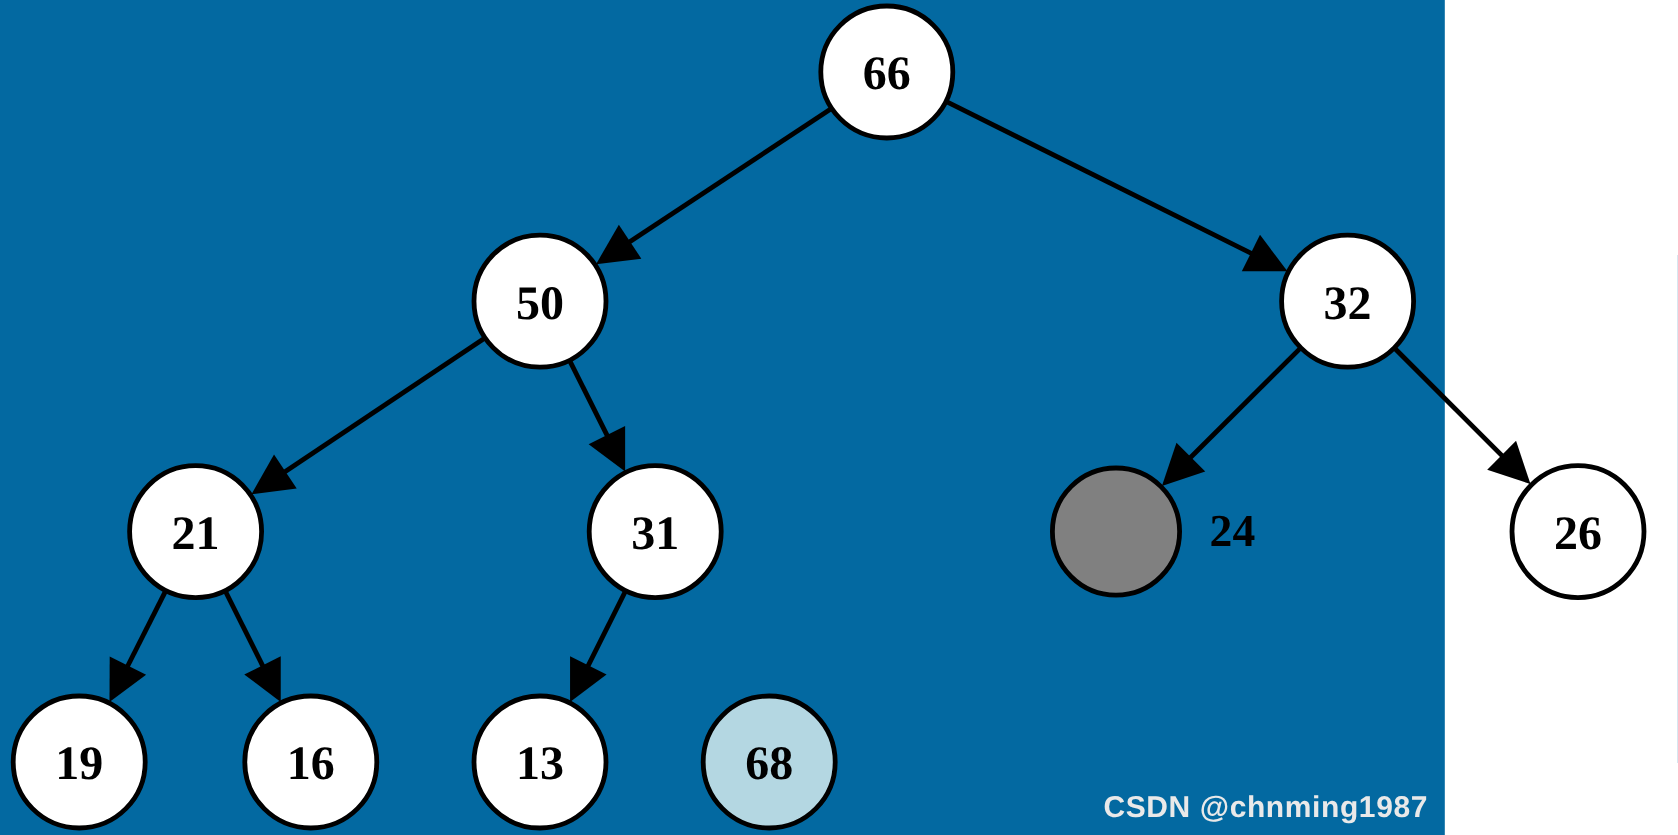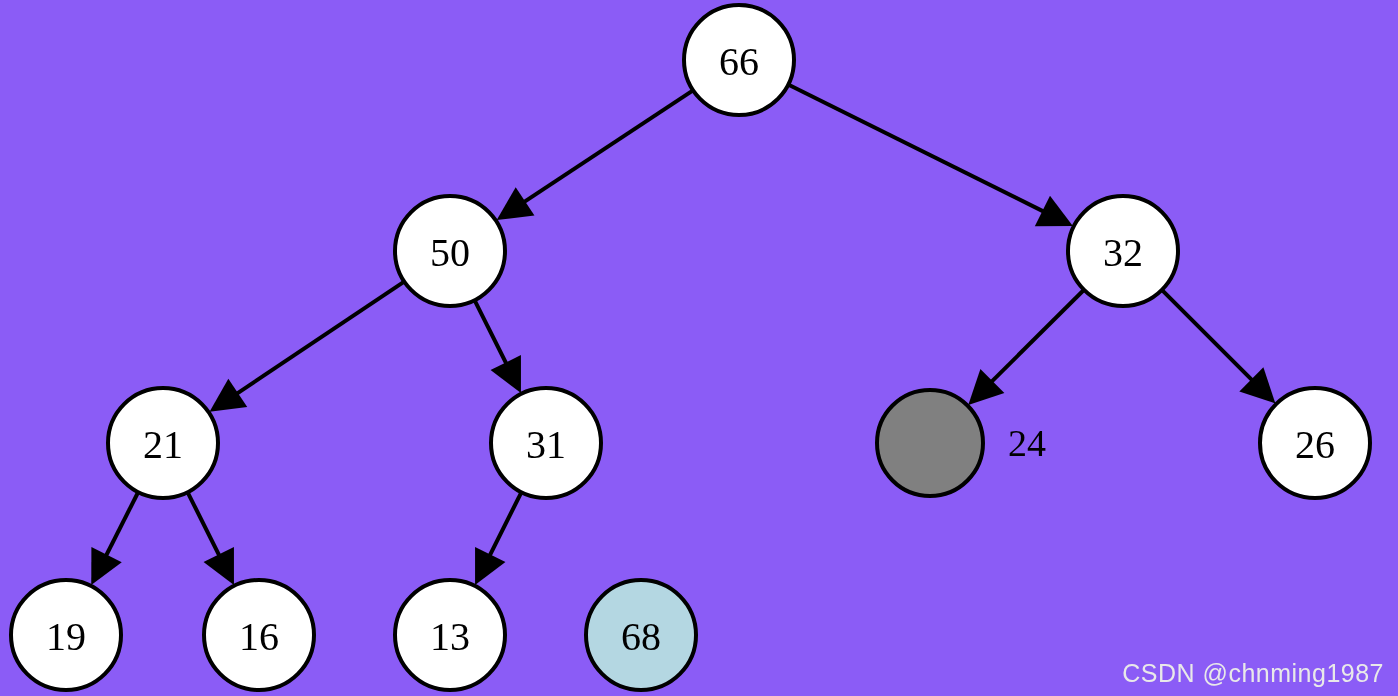--- a/index.html
+++ b/index.html
@@ -8,23 +8,24 @@
     background: #ffffff;
   }
   body {
     width: 1398px;
     height: 696px;
     overflow: hidden;
     font-family: "Liberation Serif", serif;
   }
   #canvas-root {
     position: relative;
-    width: 1398px;
+    width: 1204px;
     height: 696px;
-    background: #8b5cf6;
+    background: #0369a1;
+    font-weight: bold;
   }
   #tree-svg {
     position: absolute;
     left: 0;
     top: 0;
     width: 1398px;
     height: 696px;
     display: block;
   }
   .node-circle {

